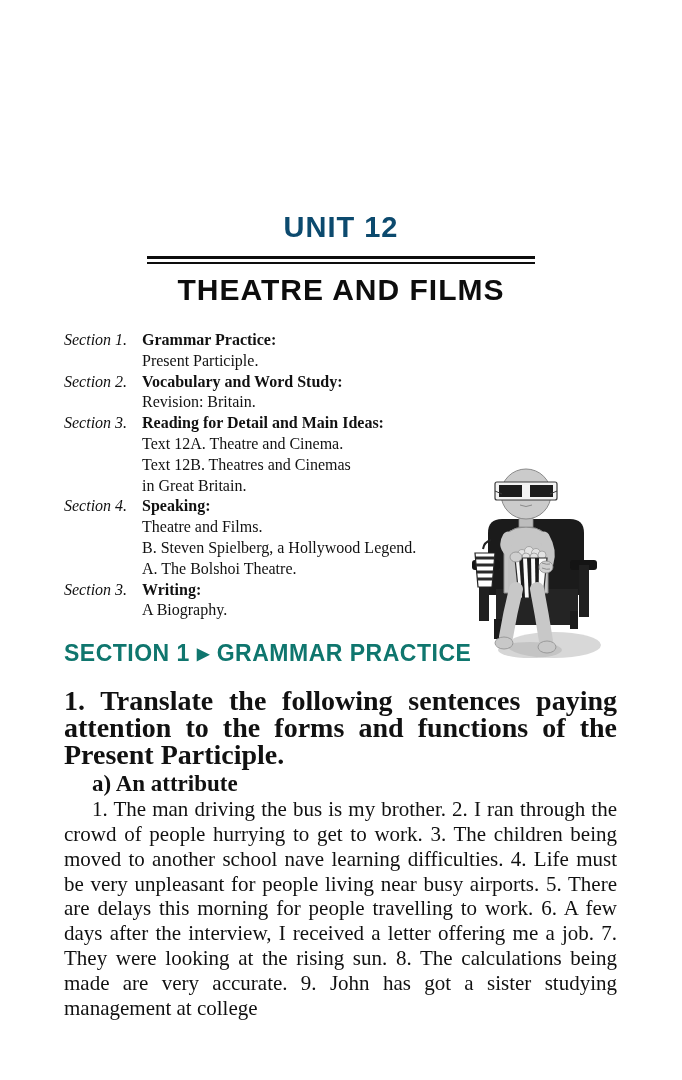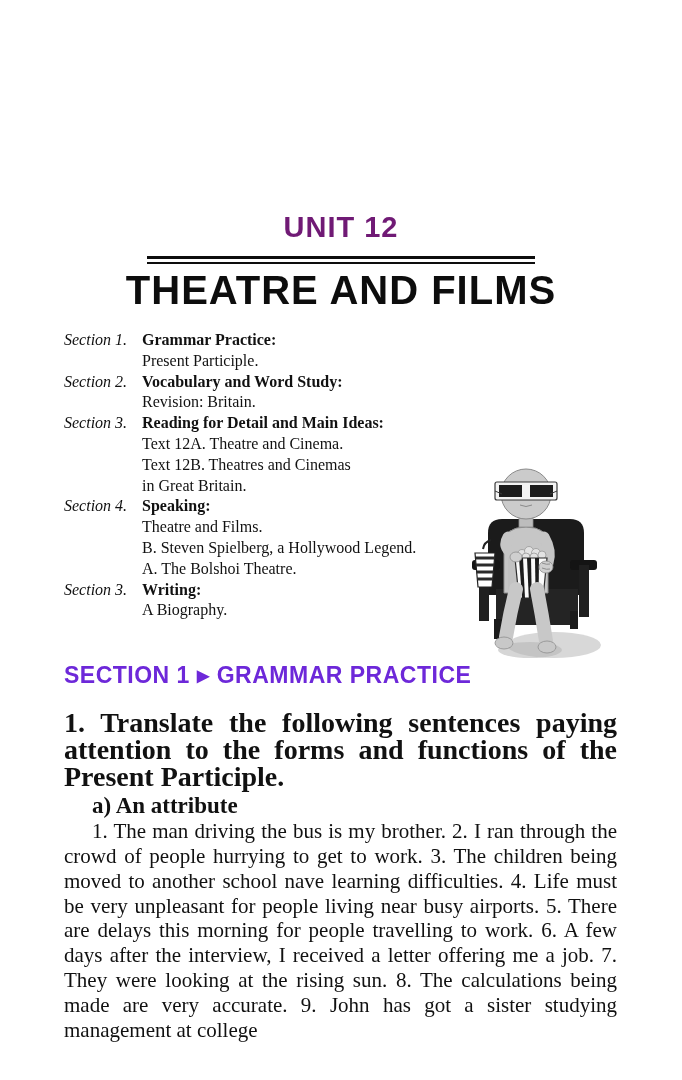--- a/index.html
+++ b/index.html
@@ -13,35 +13,35 @@
     overflow: hidden;
   }
   .unit-title {
     padding-top: 213px;
     text-align: center;
     font-family: "Liberation Sans", sans-serif;
     font-weight: bold;
     font-size: 29px;
     line-height: 29px;
     letter-spacing: 1px;
-    color: #701a75;
+    color: #0c4a6e;
   }
   .title-rule {
     width: 388px;
     height: 3px;
     margin: 14px auto 0 auto;
     border-top: 3px solid #0d0d0d;
     border-bottom: 2px solid #0d0d0d;
   }
   .unit-subtitle {
     margin-top: 11px;
     text-align: center;
     font-family: "Liberation Sans", sans-serif;
     font-weight: bold;
-    font-size: 40px;
+    font-size: 30px;
     line-height: 30px;
     letter-spacing: 1px;
     color: #0d0d0d;
   }
   .toc {
     margin: 25px 0 0 64px;
     font-size: 16px;
     line-height: 20.8px;
     width: 400px;
   }
@@ -53,27 +53,27 @@
   .toc-ttl { font-weight: bold; }
   .toc-sub { padding-left: 78px; }
   .illustration {
     position: absolute;
     left: 464px;
     top: 461px;
     width: 142px;
     height: 202px;
   }
   .section-heading {
-    margin: 42px 0 0 64px;
+    margin: 20px 0 0 64px;
     font-family: "Liberation Sans", sans-serif;
     font-weight: bold;
     font-size: 23px;
     line-height: 24px;
     letter-spacing: 0.5px;
-    color: #6d28d9;
+    color: #0f766e;
   }
   .section-heading .arrow {
     display: inline-block;
     font-size: 16px;
     vertical-align: 2px;
     margin: 0 7px;
   }
   .instruction {
     margin: 21px 65px 0 64px;
     font-weight: bold;

